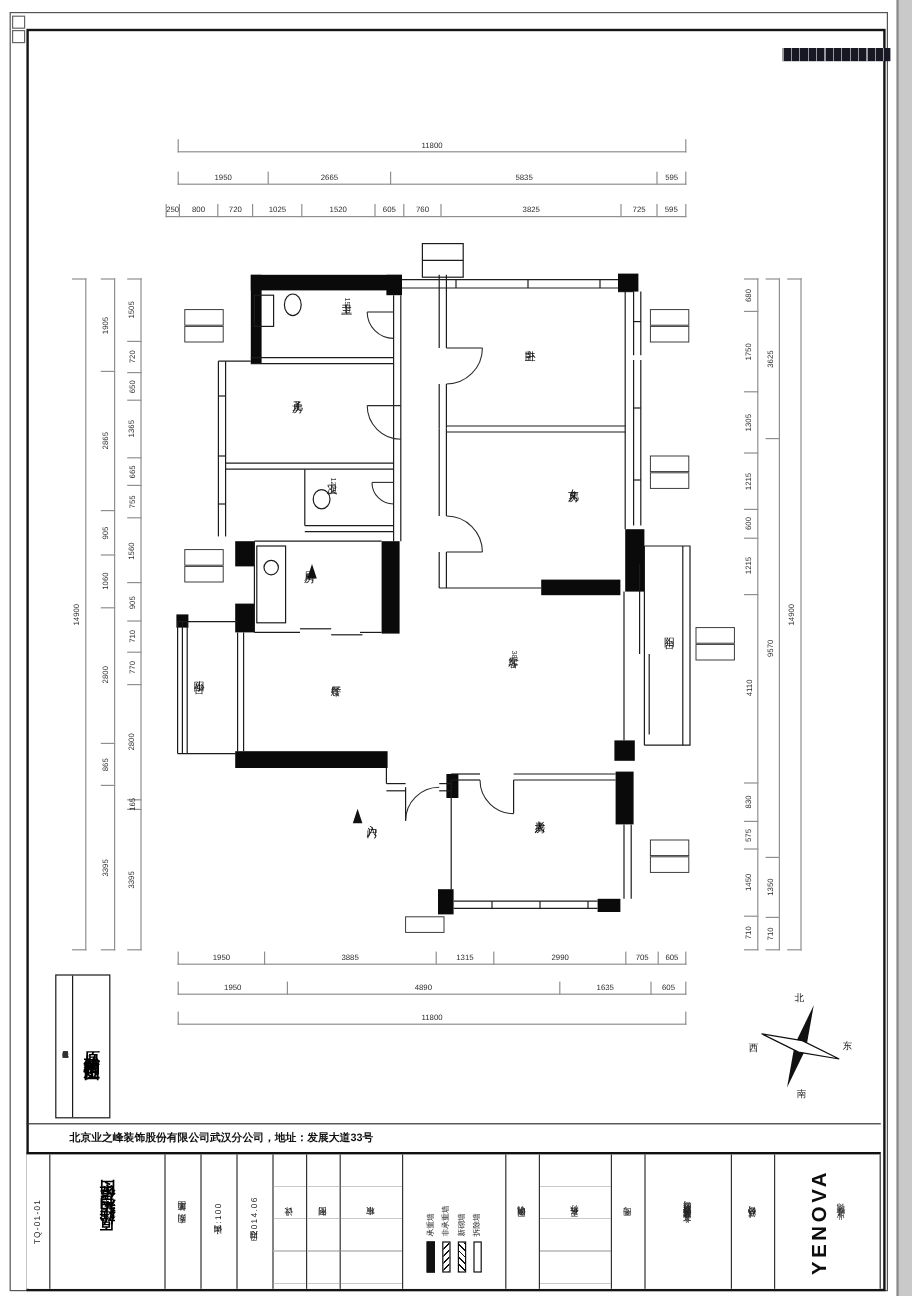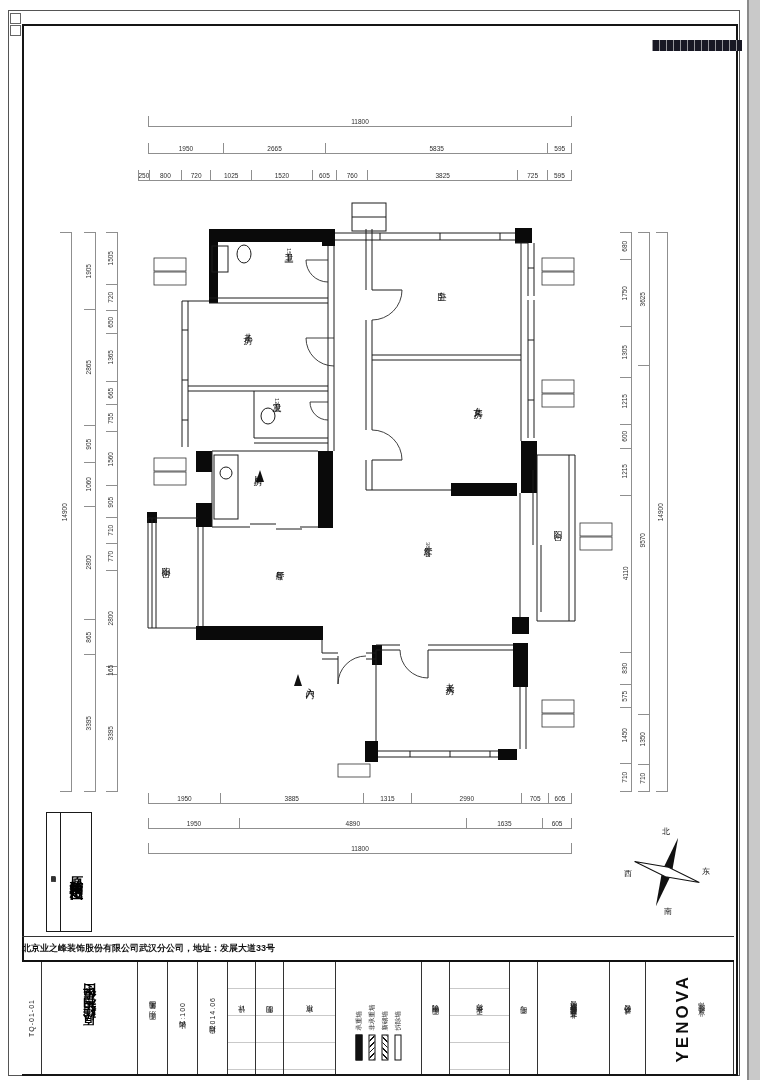--- a/index.html
+++ b/index.html
@@ -43,21 +43,21 @@
   
   .compass{position:absolute;left:624px;top:828px;width:86px;height:88px;}
   .compass .lbl{position:absolute;font-size:8px;color:#222;}
   .compass .n{left:38px;top:-2px;}
   .compass .s{left:40px;top:78px;}
   .compass .e{left:78px;top:38px;}
   .compass .w{left:0px;top:40px;}
 
   
   .addr{position:absolute;left:22px;top:936px;width:712px;height:24px;border-top:1px solid #333;
-    display:flex;align-items:center;box-sizing:border-box;font-size:9px;color:#111;font-weight:bold;}
+    display:flex;align-items:center;box-sizing:border-box;padding-left:36px;font-size:9px;color:#111;font-weight:bold;}
 
   
   .titleblock{position:absolute;left:22px;top:960px;width:712px;height:112px;border-top:2px solid #111;display:flex;background:#fff;}
   .tb-cell{border-right:1px solid #333;height:100%;display:flex;align-items:center;justify-content:center;overflow:hidden;box-sizing:border-box;}
   .tb-cell.grid{background:repeating-linear-gradient(to bottom,transparent 0 26px,#c9c9c9 26px 27px);}
   .tb-rot{writing-mode:vertical-rl;transform:rotate(180deg);font-size:7px;color:#222;white-space:nowrap;letter-spacing:1px;}
   .tb-big{font-size:13px;font-weight:bold;letter-spacing:5px;color:#000;}
   .legend-wrap{transform:rotate(-90deg);width:96px;display:flex;flex-direction:column;gap:4px;}
   .legend-row{display:flex;align-items:center;gap:4px;}
   .swatch{width:26px;height:7px;border:1px solid #111;box-sizing:border-box;background:#fff;}

